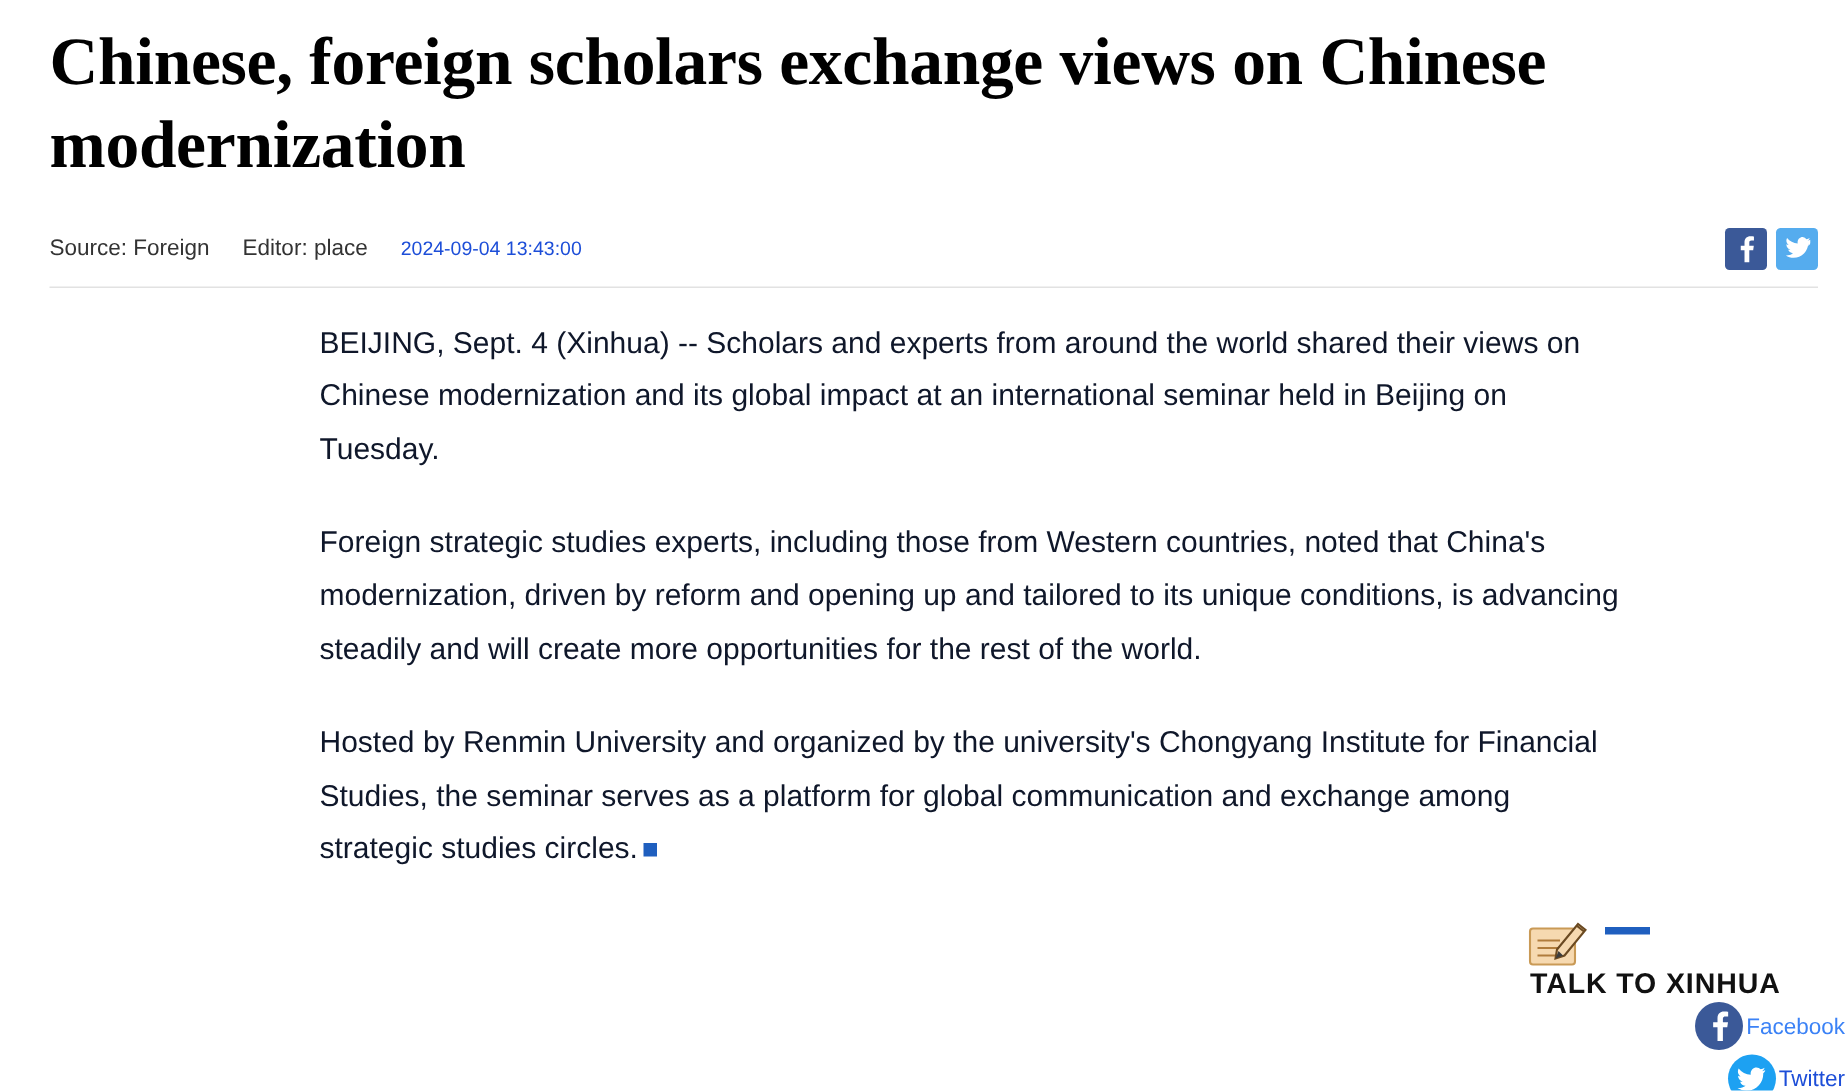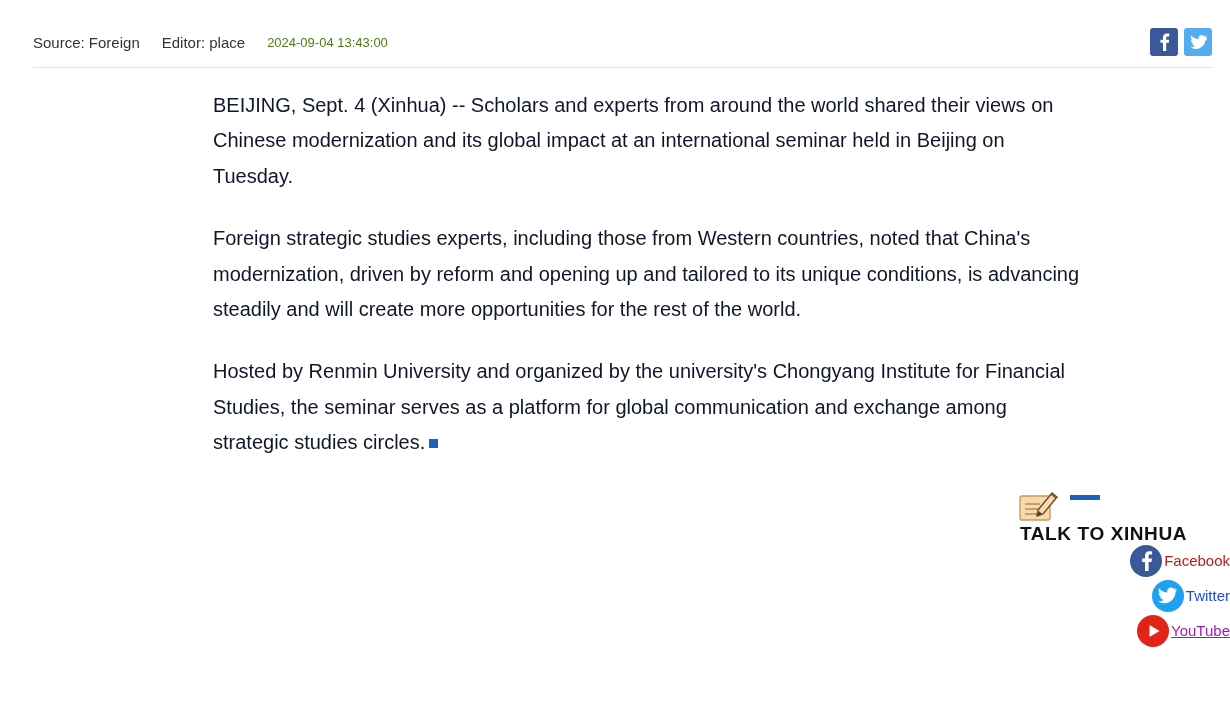--- a/index.html
+++ b/index.html
@@ -42,21 +42,21 @@
     height: 56px;
   }
   .meta-source, .meta-editor {
     font-size: 15px;
     color: #333;
     margin-right: 22px;
     white-space: nowrap;
   }
   .meta-time {
     font-size: 13px;
-    color: #4d7c0f;
+    color: #1d4ed8;
     white-space: nowrap;
   }
   .meta-spacer { flex: 1 1 auto; }
 
   .share-group {
     display: flex;
     align-items: center;
     gap: 6px;
   }
   .share-btn {
@@ -158,29 +158,30 @@
     justify-content: center;
     flex: 0 0 auto;
   }
   .social-link .lbl {
     font-size: 15px;
     margin-left: 2px;
   }
   .fb-circle { background: #3b5998; }
   .tw-circle { background: #1da1f2; }
   .yt-circle { background: #ffffff; }
-  .lbl-fb { color: #b91c1c; }
+  .lbl-fb { color: #3b82f6; }
   .lbl-tw { color: #1d4ed8; }
   .lbl-yt { color: #a21caf; text-decoration: underline; }
 </style>
 </head>
 <body>
 
 <div class="page">
 
+  <h1 class="headline">Chinese, foreign scholars exchange views on Chinese modernization</h1>
 
   <div class="meta-row">
     <span class="meta-source">Source: Foreign</span>
     <span class="meta-editor">Editor: place</span>
     <span class="meta-time">2024-09-04 13:43:00</span>
     <span class="meta-spacer"></span>
 
     <div class="share-group">
       <div class="share-btn share-fb">
         <span>

